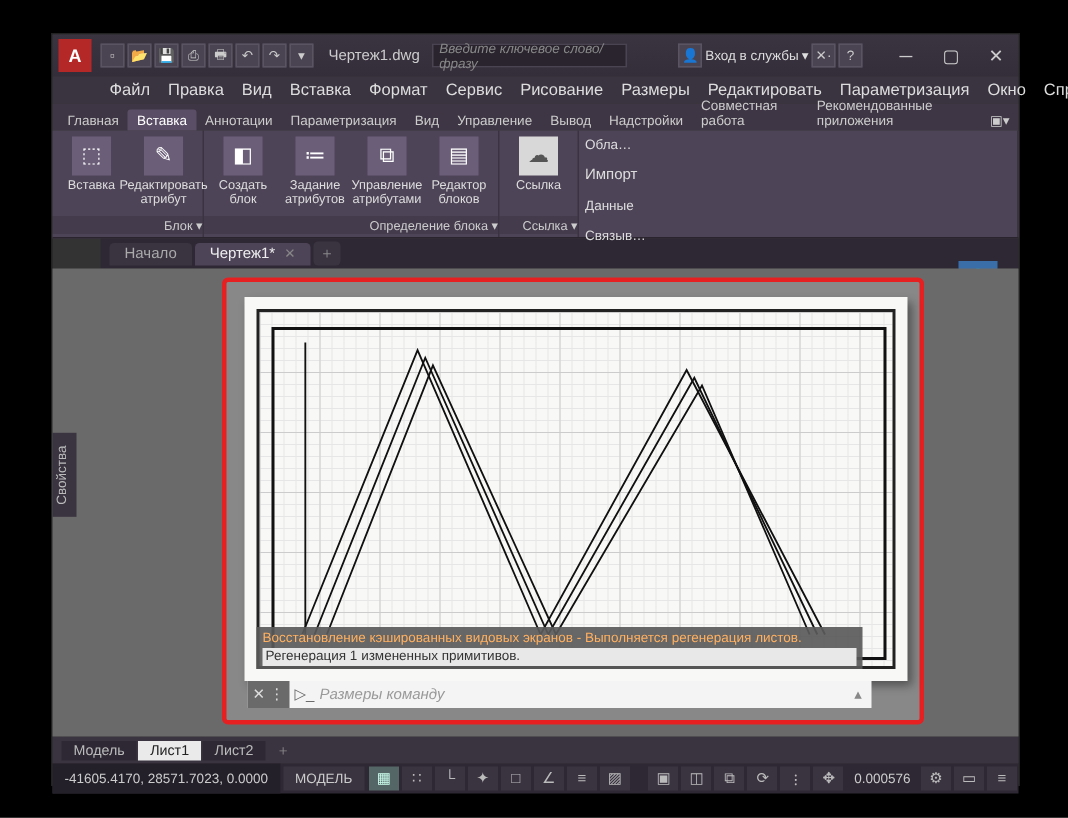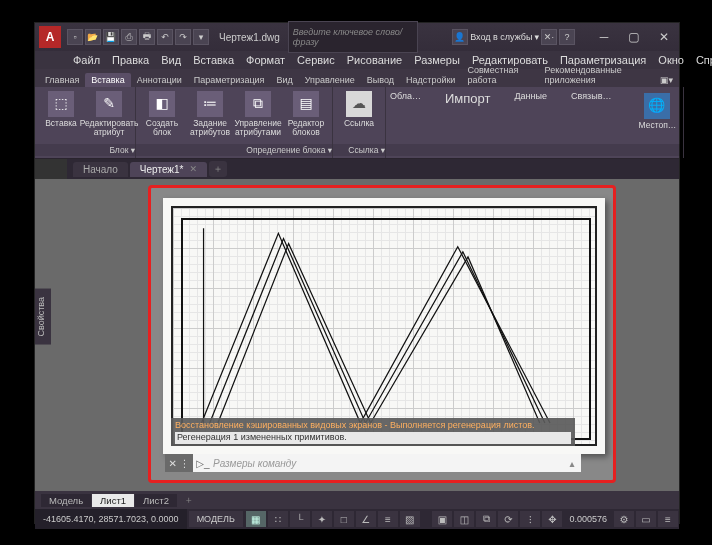--- a/index.html
+++ b/index.html
@@ -4,21 +4,21 @@
 <style>
   * { box-sizing: border-box; margin: 0; padding: 0; font-family: "Segoe UI", Tahoma, sans-serif; }
   body { background: #000; width: 712px; height: 545px; overflow: hidden; position: relative; }
   .outer-frame { position: absolute; left: 34px; top: 22px; width: 646px; height: 502px; background: #333; border: 1px solid #222; }
   
   .titlebar { height: 28px; background: linear-gradient(#3a3340,#342d3a); display: flex; align-items: center; font-size: 9px; color: #ddd; }
   .app-logo { width: 22px; height: 22px; background: #b52828; color: #fff; display: flex; align-items: center; justify-content: center; font-weight: bold; font-size: 12px; margin: 0 4px; }
   .qat { display: flex; gap: 2px; margin-left: 2px; }
   .qat-btn { width: 16px; height: 16px; background: #4a4452; border: 1px solid #5a5462; display: flex; align-items: center; justify-content: center; color: #ccc; font-size: 9px; }
   .title-text { margin-left: 10px; color: #ccc; font-size: 10px; }
-  .search-box { margin-left: 8px; background: #2a242e; border: 1px solid #4a4452; height: 32px; width: 130px; font-size: 9px; color: #888; padding: 0 4px; font-style: italic; display:flex; align-items:center; }
+  .search-box { margin-left: 8px; background: #2a242e; border: 1px solid #4a4452; height: 16px; width: 130px; font-size: 9px; color: #888; padding: 0 4px; font-style: italic; display:flex; align-items:center; }
   .title-right { margin-left: auto; display: flex; gap: 2px; align-items: center; margin-right: 4px; }
   .win-controls { display: flex; margin-left: 10px; }
   .win-btn { width: 30px; height: 22px; display: flex; align-items: center; justify-content: center; color: #ccc; font-size: 12px; }
   
   .menubar { height: 18px; background: #3a3340; display: flex; align-items: center; font-size: 11px; color: #ddd; padding-left: 32px; }
   .menu-item { padding: 0 6px; }
   
   .ribbontabs { height: 18px; background: #3e3644; display: flex; align-items: flex-end; font-size: 9px; color: #ccc; padding-left: 4px; }
   .rtab { padding: 2px 6px; border-top-left-radius: 2px; border-top-right-radius: 2px; }
   .rtab.active { background: #5a4e66; color: #fff; }
@@ -180,23 +180,23 @@
     <div class="panel">
       <div class="panel-body">
         <div class="big-btn">
             <div class="ico" style="background:#d8d8d8;color:#555;">☁</div>
             <span>Ссылка</span>
           </div>
       </div>
       <div class="panel-title">Ссылка ▾</div>
     </div>
     <div class="panel" style="flex:1;">
-      <div class="panel-body" style="gap:24px; padding-top:2px;">
+      <div class="panel-body" style="gap:10px; padding-top:2px;flex-direction:column;">
         <span style="color:#ddd;font-size:9px;">Обла…</span>
-        <span style="color:#ddd;font-size:13px;">Импорт</span>
+        <span style="color:#ddd;font-size:10px;">Импорт</span>
         <span style="color:#ddd;font-size:9px;">Данные</span>
         <span style="color:#ddd;font-size:9px;">Связыв…</span>
         <div class="big-btn" style="margin-left:auto;">
             <div class="ico" style="background:#3a6ea8;">🌐</div>
             <span>Местоп…</span>
           </div>
       </div>
       <div class="panel-title">&nbsp;</div>
     </div>
   </div>

